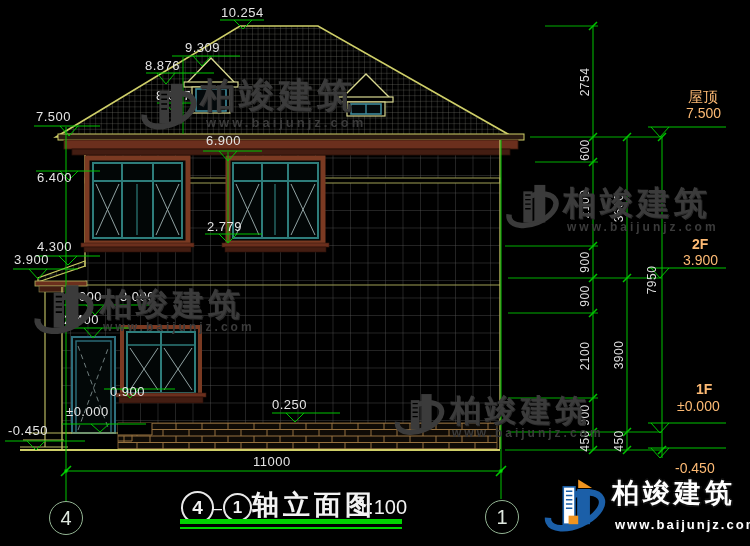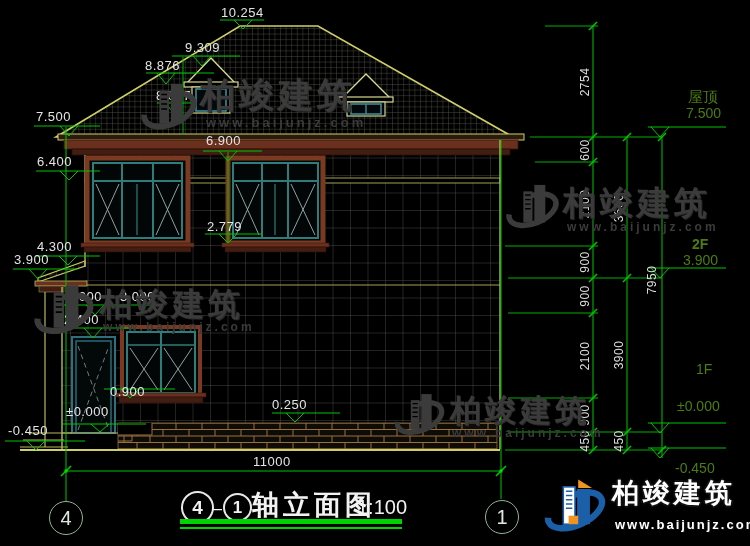--- a/index.html
+++ b/index.html
@@ -3,21 +3,21 @@
 <meta charset="utf-8">
 <style>
   html,body{margin:0;padding:0;background:#000;}
   #canvas{position:relative;width:750px;height:546px;background:#000;overflow:hidden;
           font-family:"Liberation Sans",sans-serif;}
   svg{position:absolute;left:0;top:0;}
   .lbl{position:absolute;color:#e4e4e4;font:13px "Liberation Sans",sans-serif;
        white-space:nowrap;letter-spacing:0.5px;}
   .rot{transform:translate(-50%,-50%) rotate(-90deg);transform-origin:center;color:#dedede;
        font-size:12px;letter-spacing:0.5px;}
-  .rlabel{position:absolute;color:#4d7c0f;font:14px "Liberation Sans",sans-serif;white-space:nowrap;}
+  .rlabel{position:absolute;color:#fdba74;font:14px "Liberation Sans",sans-serif;white-space:nowrap;}
   .wm{position:absolute;color:#3b3b3b;white-space:nowrap;}
   .wm-name{font-size:35px;font-weight:bold;letter-spacing:4px;
            text-shadow:1px 1px 0 #2a2a2a;}
   .wm-url{font-size:13px;font-weight:bold;letter-spacing:3px;}
   .logo-name{position:absolute;color:#fff;font-size:27px;font-weight:bold;letter-spacing:4px;
      text-shadow:-2px 0 0 #111,2px 0 0 #111,0 -2px 0 #111,0 2px 0 #111,1px 1px 2px #000;}
   .logo-url{position:absolute;color:#fff;font-size:13px;font-weight:bold;letter-spacing:2px;
      text-shadow:1px 1px 0 #111;}
   .title-txt{position:absolute;color:#f2f2f2;font-size:27px;font-weight:bold;letter-spacing:4px;}
   .title-scale{position:absolute;color:#f2f2f2;font-size:20px;font-weight:normal;}
@@ -217,38 +217,38 @@
     </g>
   </g>
 </svg>
 
 <div class="lbl" style="left:221px;top:5px">10.254</div>
 <div class="lbl" style="left:185px;top:40px">9.309</div>
 <div class="lbl" style="left:145px;top:58px">8.876</div>
 <div class="lbl" style="left:156px;top:88px">8.077</div>
 <div class="lbl" style="left:36px;top:109px">7.500</div>
 <div class="lbl" style="left:206px;top:133px">6.900</div>
-<div class="lbl" style="left:37px;top:154px">6.400</div>
+<div class="lbl" style="left:37px;top:170px">6.400</div>
 <div class="lbl" style="left:207px;top:219px">2.779</div>
 <div class="lbl" style="left:37px;top:239px">4.300</div>
 <div class="lbl" style="left:14px;top:252px">3.900</div>
 <div class="lbl" style="left:67px;top:289px">3.000</div>
 <div class="lbl" style="left:120px;top:289px">3.000</div>
 <div class="lbl" style="left:64px;top:312px">2.400</div>
 <div class="lbl" style="left:110px;top:384px">0.900</div>
 <div class="lbl" style="left:66px;top:404px">±0.000</div>
 <div class="lbl" style="left:8px;top:423px">-0.450</div>
 <div class="lbl" style="left:272px;top:397px">0.250</div>
 <div class="lbl" style="left:253px;top:454px">11000</div>
 
 <div class="rlabel" style="left:688px;top:88px;font-size:15px">屋顶</div>
 <div class="rlabel" style="left:686px;top:105px">7.500</div>
 <div class="rlabel" style="left:692px;top:236px;font-weight:bold">2F</div>
 <div class="rlabel" style="left:683px;top:252px">3.900</div>
-<div class="rlabel" style="left:696px;top:361px;font-weight:normal">1F</div>
+<div class="rlabel" style="left:696px;top:381px;font-weight:bold">1F</div>
 <div class="rlabel" style="left:677px;top:398px">±0.000</div>
 <div class="rlabel" style="left:675px;top:460px">-0.450</div>
 
 <div class="lbl rot" style="left:585px;top:82px">2754</div>
 <div class="lbl rot" style="left:585px;top:150px">600</div>
 <div class="lbl rot" style="left:585px;top:204px">2100</div>
 <div class="lbl rot" style="left:585px;top:262px">900</div>
 <div class="lbl rot" style="left:585px;top:296px">900</div>
 <div class="lbl rot" style="left:585px;top:356px">2100</div>
 <div class="lbl rot" style="left:585px;top:415px">900</div>

